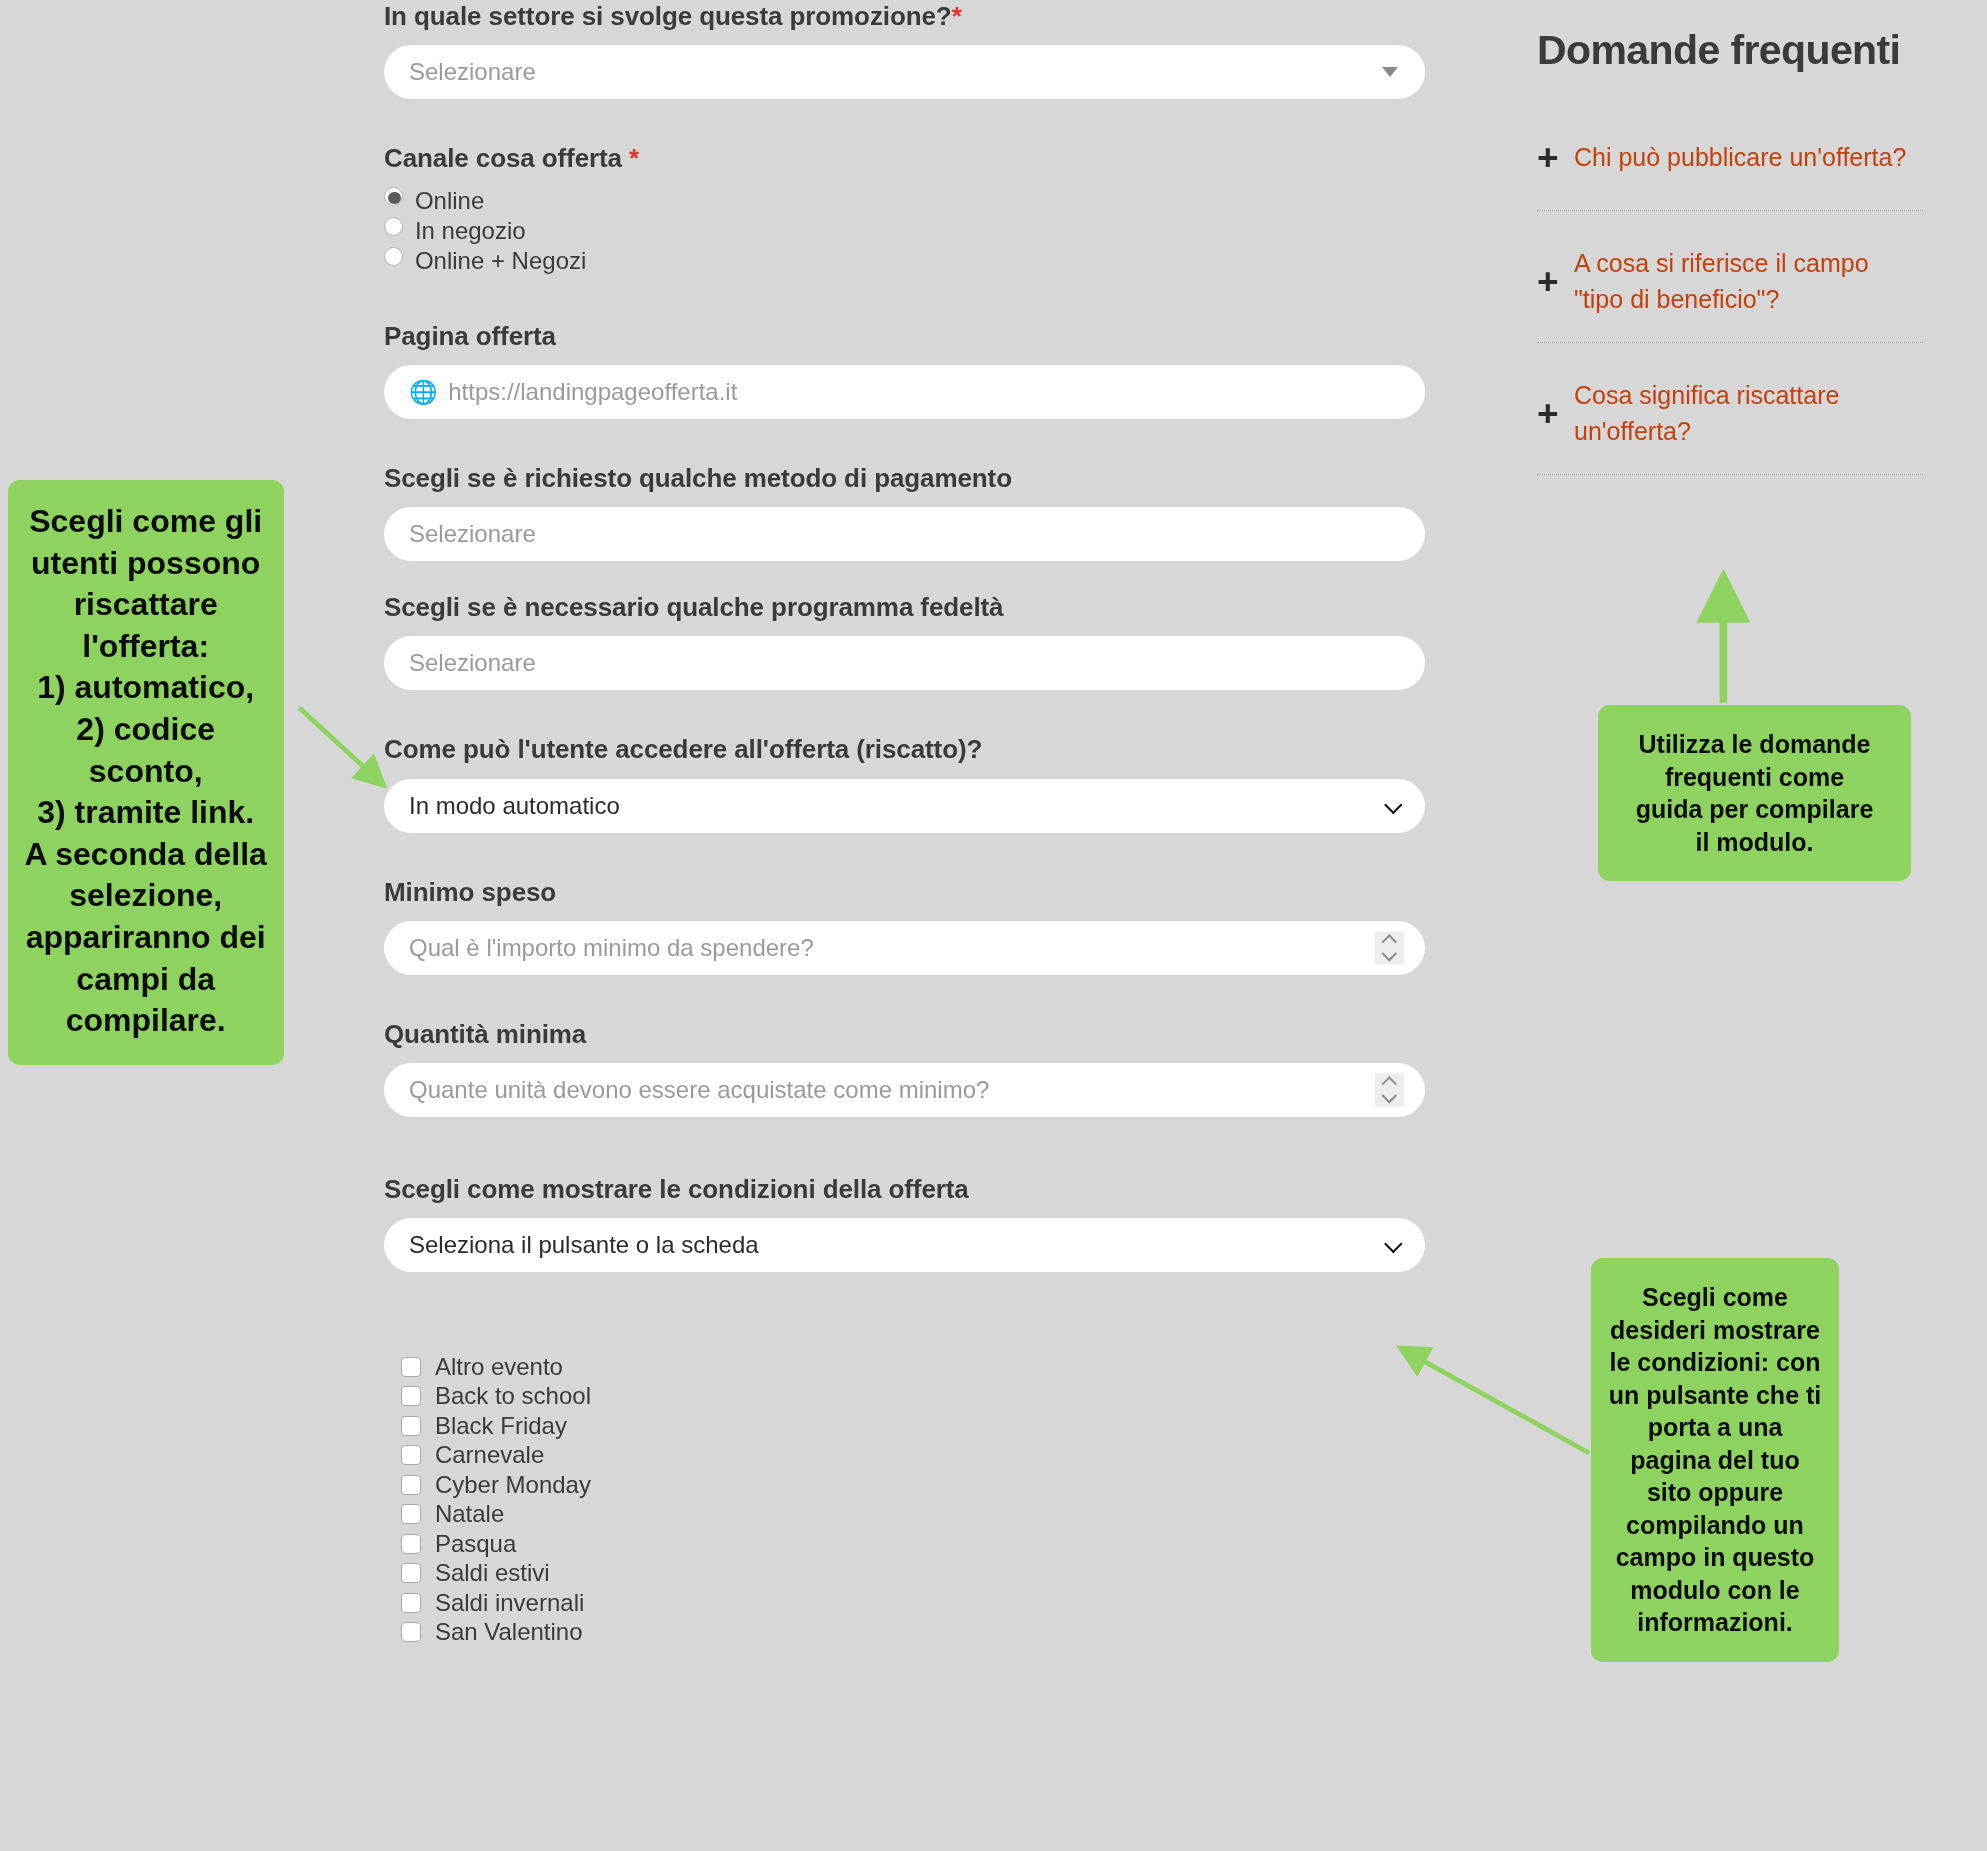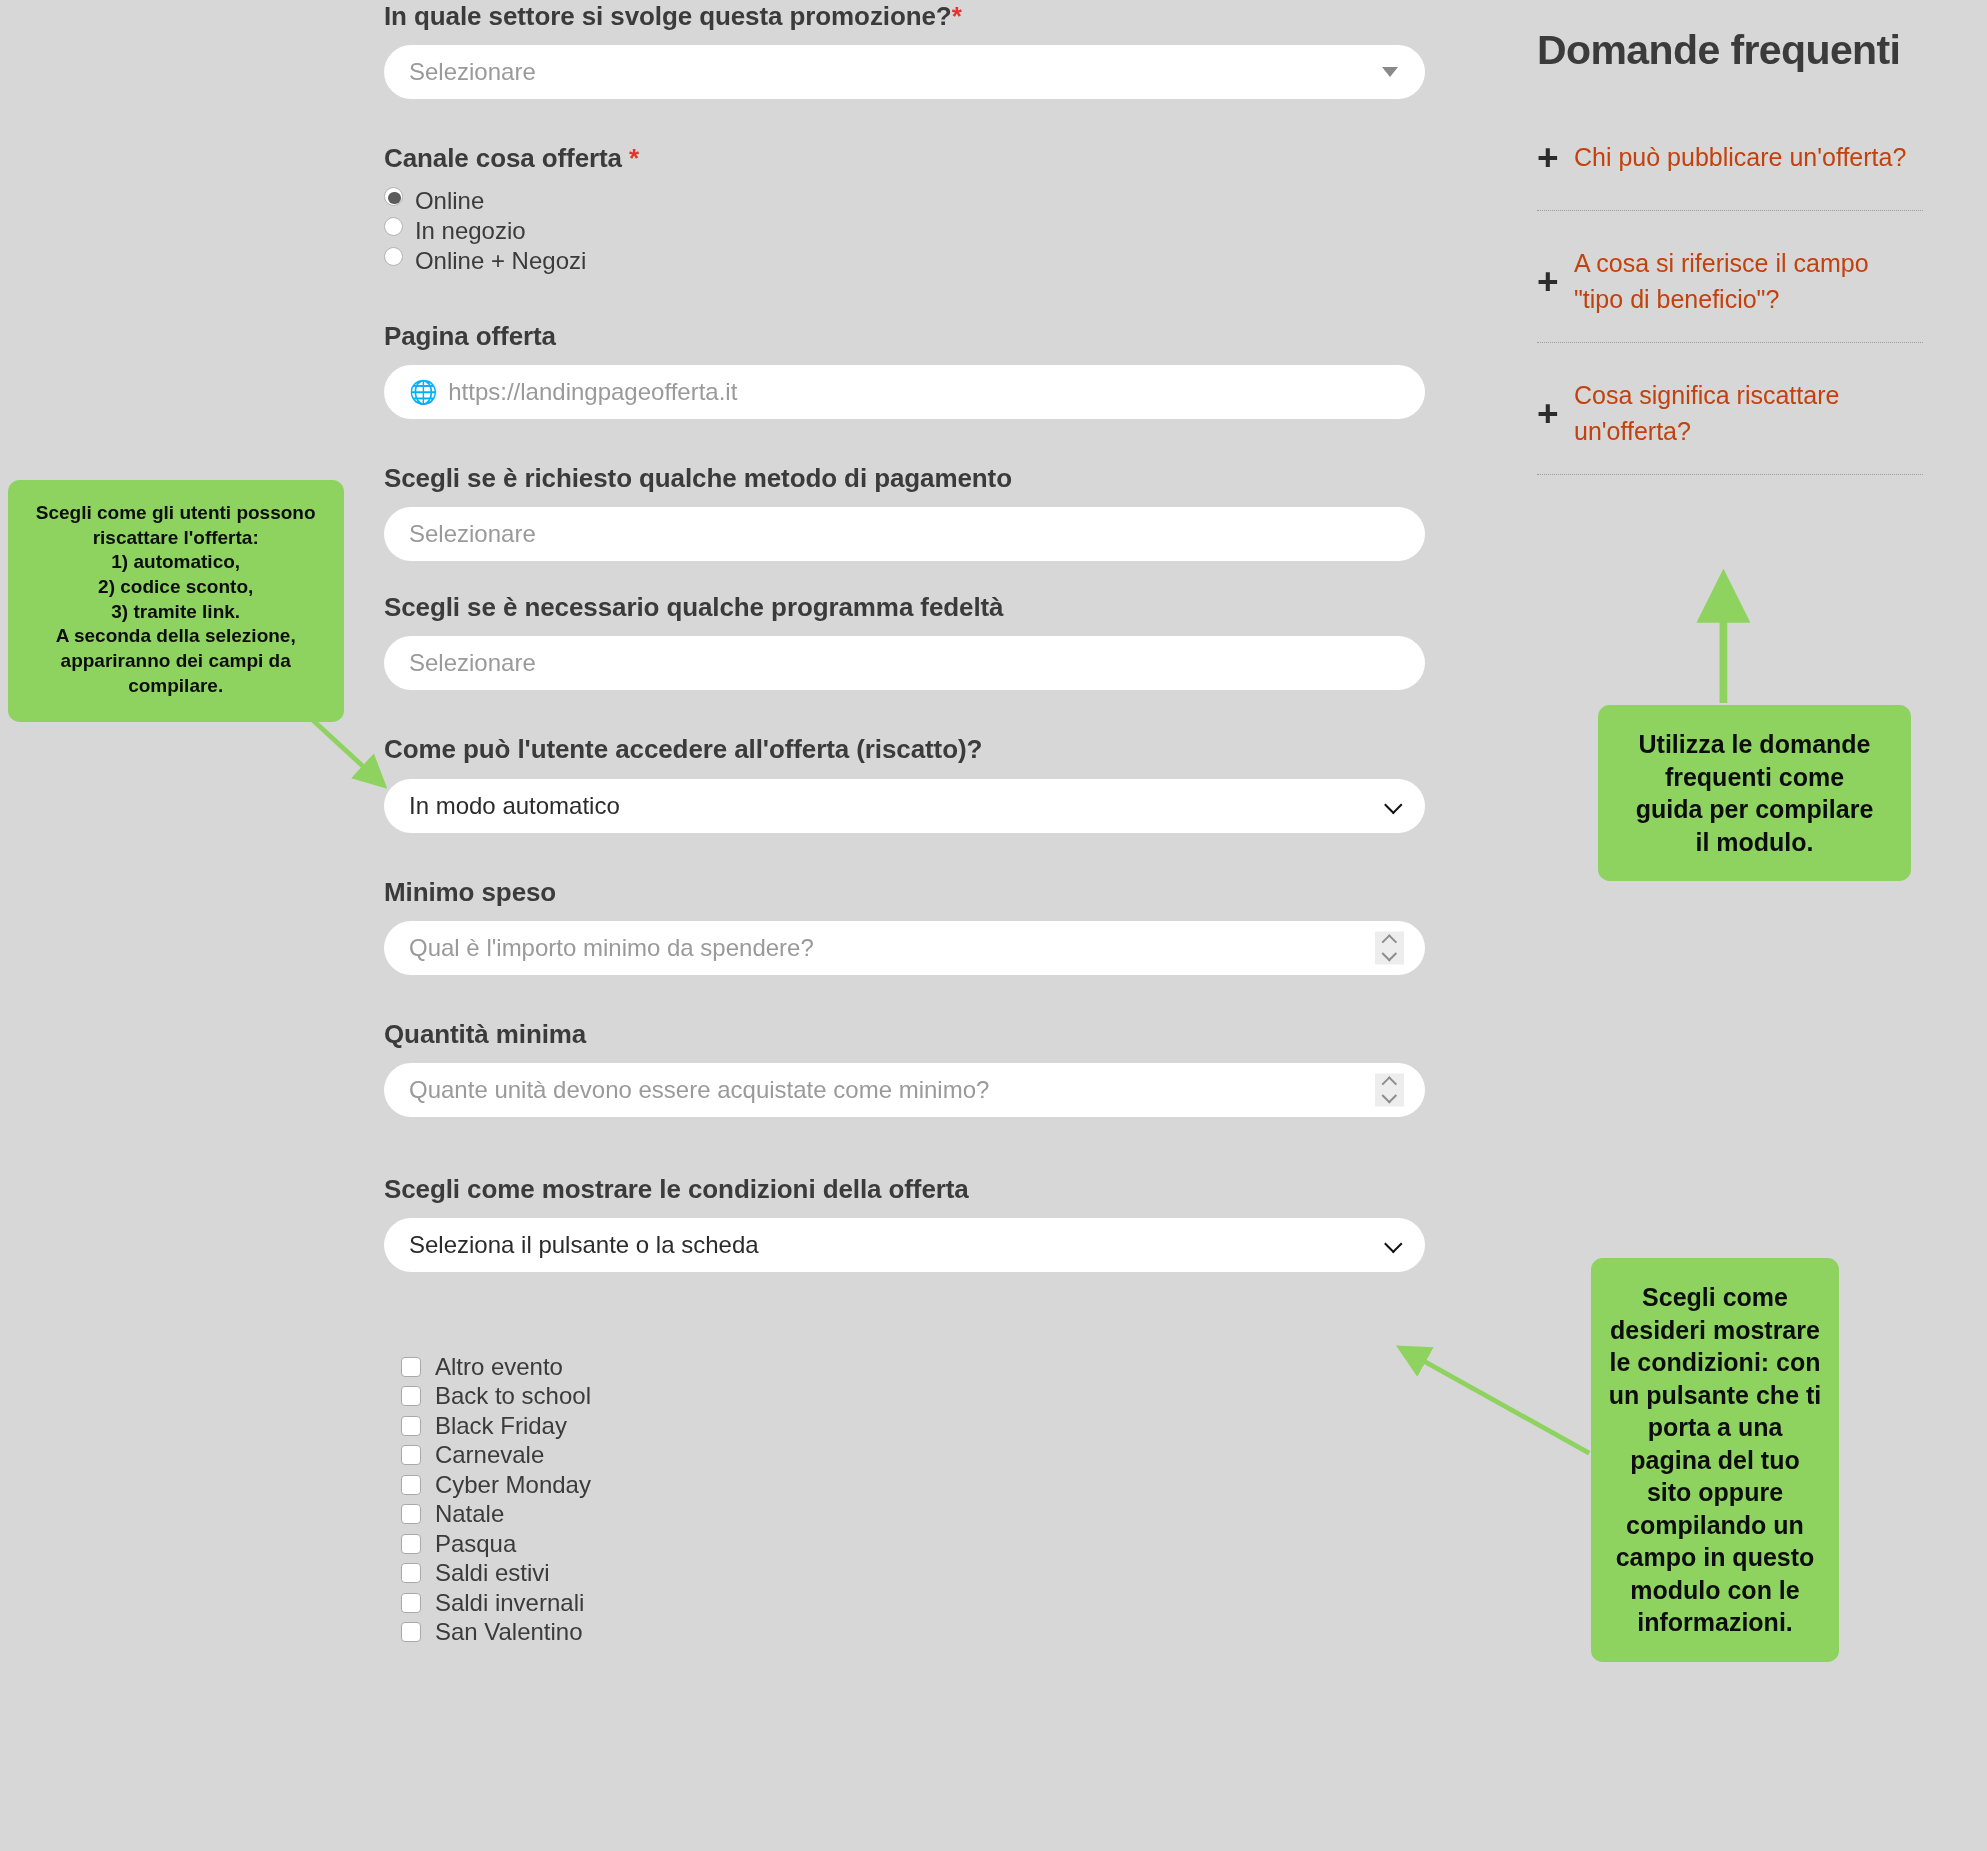--- a/index.html
+++ b/index.html
@@ -186,22 +186,22 @@
     border-radius: 11.6px;
     color: #0d0d0d;
     font-weight: 700;
     text-align: center;
     line-height: 1.30;
     padding: 17.4px 13.5px;
     white-space: pre-line;
   }
   #callout-left {
     left: 7.7px; top: 480px;
-    width: 336px;
-    font-size: 19px;
+    width: 276px;
+    font-size: 32px;
     padding: 21px 11.6px 23px 11.6px;
   }
   #callout-faq {
     left: 1598px; top: 705px;
     width: 313px;
     font-size: 25px;
     padding: 23px 33px;
   }
   #callout-cond {
     left: 1591px; top: 1258px;

